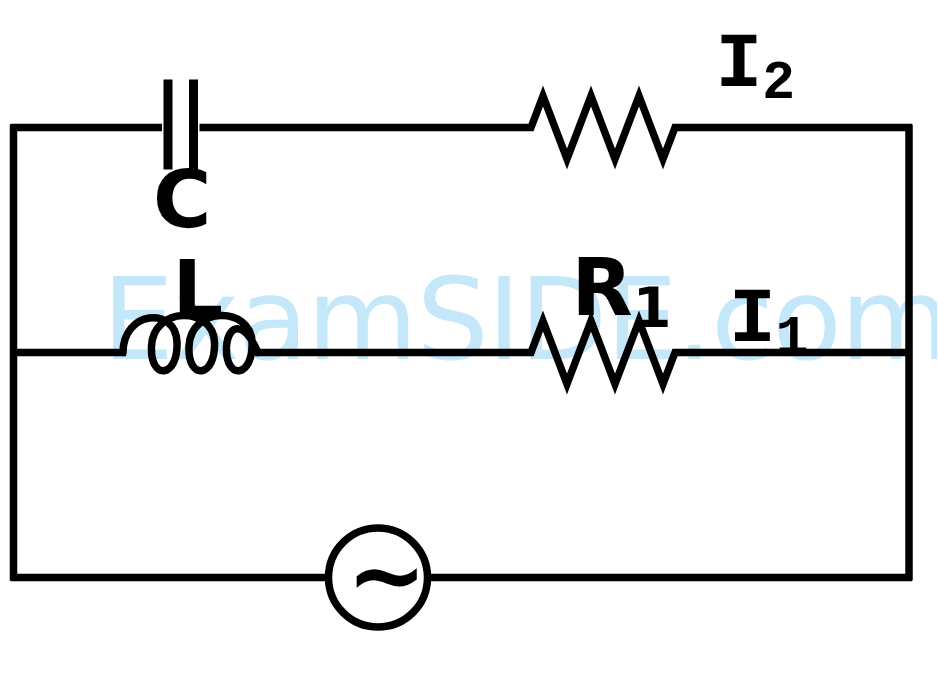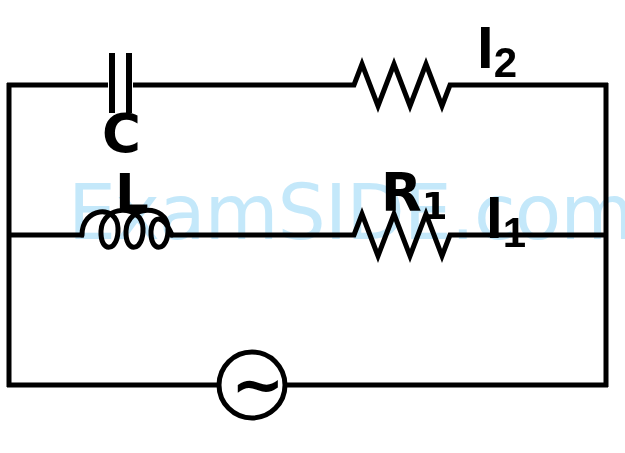--- a/index.html
+++ b/index.html
@@ -17,21 +17,21 @@
   svg.circuit{position:absolute;left:0;top:0;z-index:2;}
   .wire{stroke:currentColor;stroke-width:5;fill:none;}
   .wire-thick{stroke:currentColor;stroke-width:6;fill:none;}
   .coil{stroke:currentColor;stroke-width:5;fill:none;stroke-linecap:round;}
   .ac-circle{stroke:currentColor;stroke-width:5;fill:#ffffff;}
   .lbl{
     position:absolute;line-height:1;color:#000;font-weight:bold;z-index:3;
     white-space:nowrap;
   }
   .sans{font-family:"DejaVu Sans",sans-serif;font-size:53px;}
-  .serif{font-family:Liberation Sans, sans-serif;font-size:60px;}
+  .serif{font-family:Liberation Mono, monospace;font-size:52px;}
   .lbl sub{font-size:0.7em;line-height:1;vertical-align:-0.22em;}
   .ac-symbol{
     position:absolute;left:231px;top:352px;font-size:64px;font-weight:bold;
     line-height:1;color:#000;z-index:4;font-family:"DejaVu Sans",sans-serif;
   }
 </style>
 </head>
 <body>
 
 <div class="stage">

